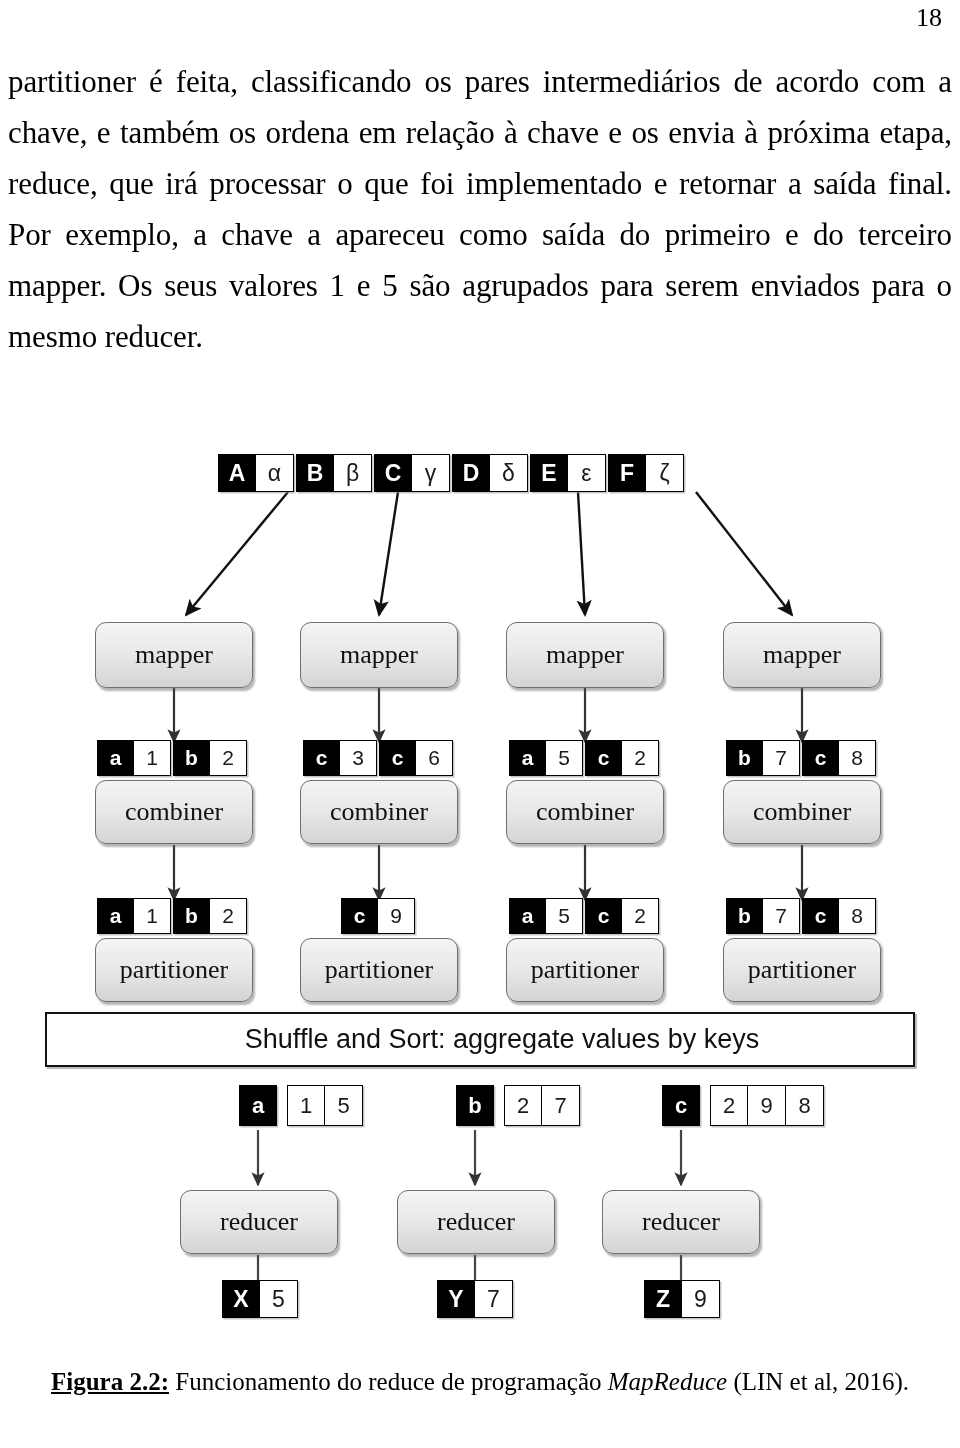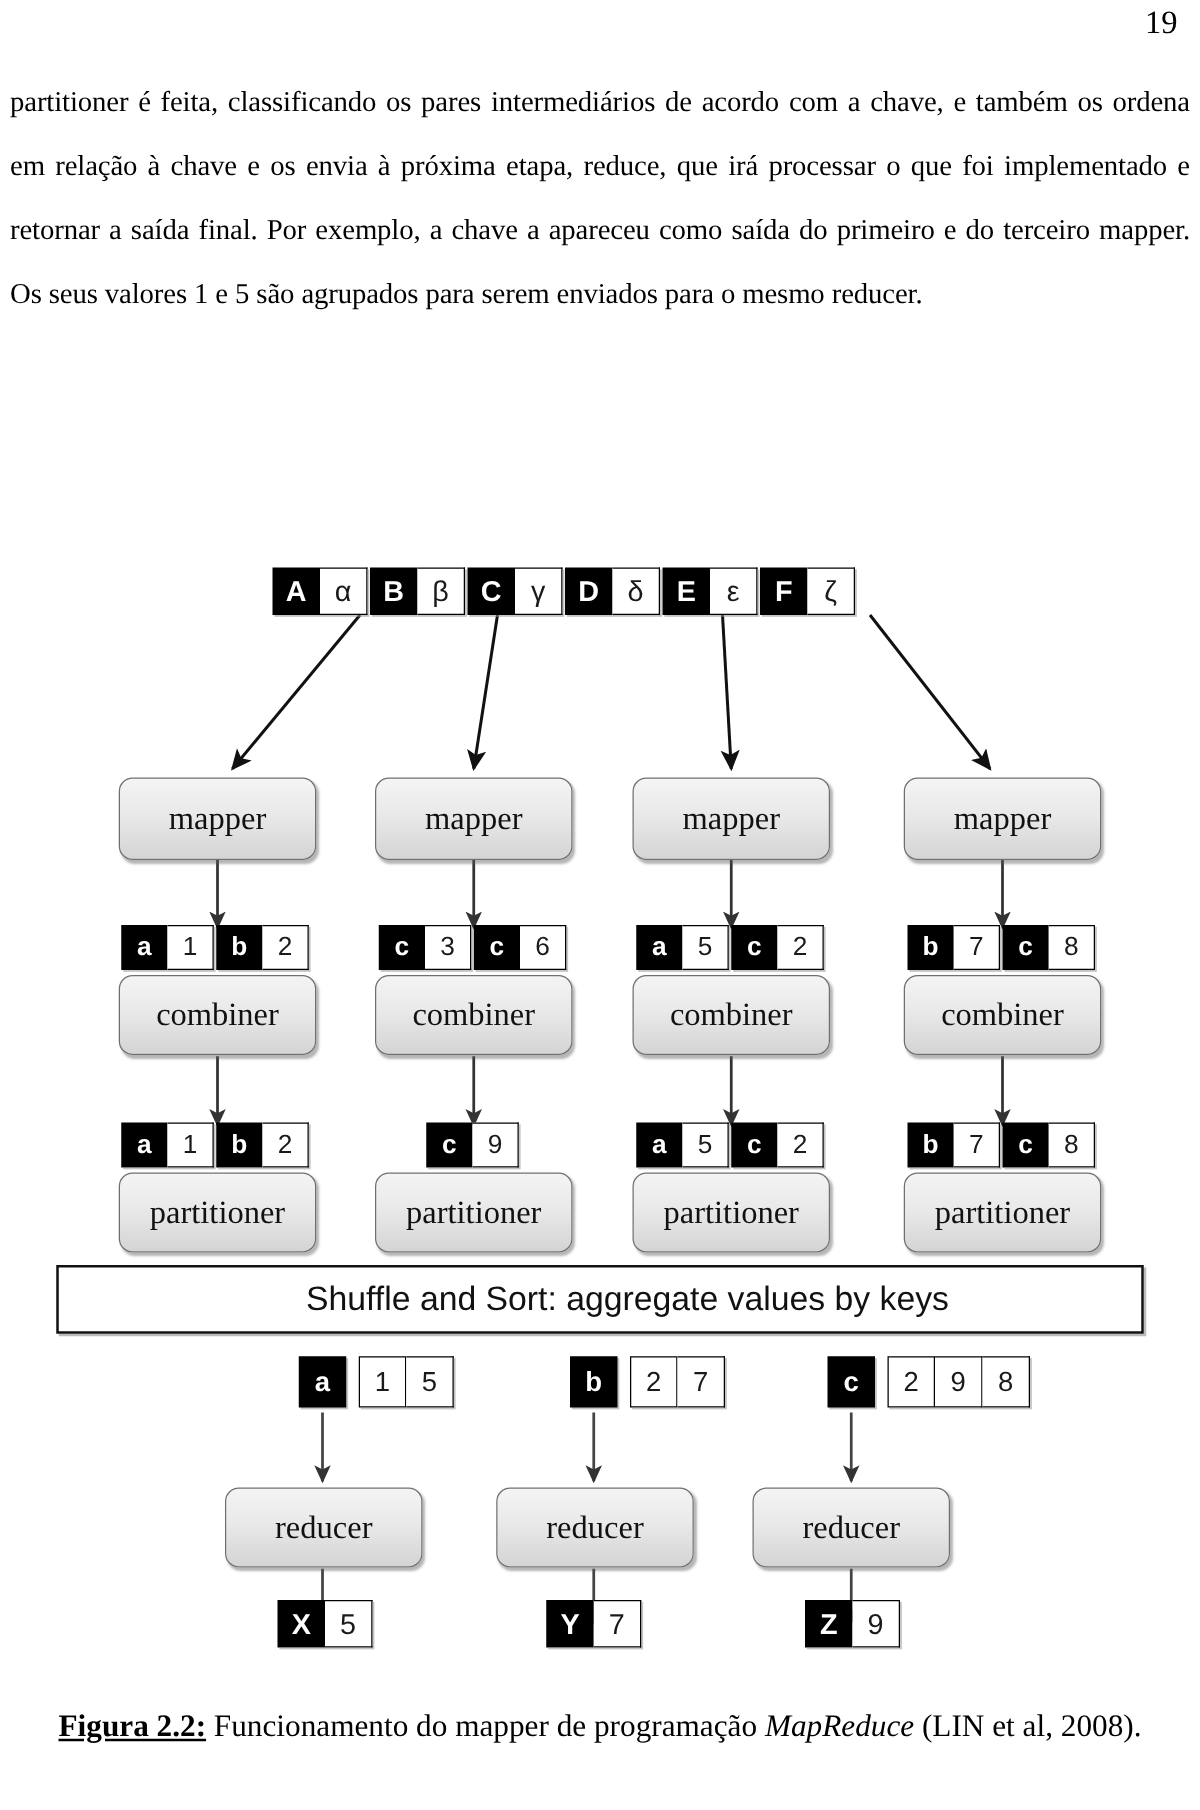--- a/index.html
+++ b/index.html
@@ -27,21 +27,21 @@
     color: #000;
   }
 
   
   #body-text {
     position: absolute;
     top: 56px;
     left: 8px;
     width: 944px;
     font-family: "Liberation Serif", serif;
-    font-size: 23px;
+    font-size: 31px;
     line-height: 51px;
     text-align: justify;
     color: #000;
     letter-spacing: -0.1px;
   }
 
   
   #figure {
     position: absolute;
     top: 430px;
@@ -164,21 +164,21 @@
     font-size: 25px;
     line-height: 48px;
     color: #000;
   }
   #caption b { font-weight: bold; text-decoration: underline; }
   #caption i { font-style: italic; }
 </style>
 </head>
 <body>
 
-<div id="page-number">19</div>
+<div id="page-number">18</div>
 
 <div id="body-text">partitioner é feita, classificando os pares intermediários de acordo com a chave, e também os ordena em relação à chave e os envia à próxima etapa, reduce, que irá processar o que foi implementado e retornar a saída final. Por exemplo, a chave a apareceu como saída do primeiro e do terceiro mapper. Os seus valores 1 e 5 são agrupados para serem enviados para o mesmo reducer.</div>
 
 <div id="figure">
 
   <svg class="arrows" width="960" height="910" viewBox="0 0 960 910">
     <defs>
       <marker id="ah" markerWidth="10" markerHeight="10" refX="6.2" refY="3.2" orient="auto" markerUnits="strokeWidth">
         <path d="M0,0 L7,3.2 L0,6.4 L1.6,3.2 z" fill="#111111"></path>
       </marker>
@@ -378,17 +378,17 @@
     <div class="kvpair">
       <div class="cell k">Z</div>
       <div class="cell v">9</div>
     </div>
   </div>
 
 </div>
 
 <div id="caption">
   <b>Figura 2.2:</b>
-  <span>Funcionamento do mapper de programação</span>
+  <span>Funcionamento do reduce de programação</span>
   <i>MapReduce</i>
   <span>(LIN et al,</span>
-  <span>2008).</span>
+  <span>2016).</span>
 </div>
 
 </body></html>

